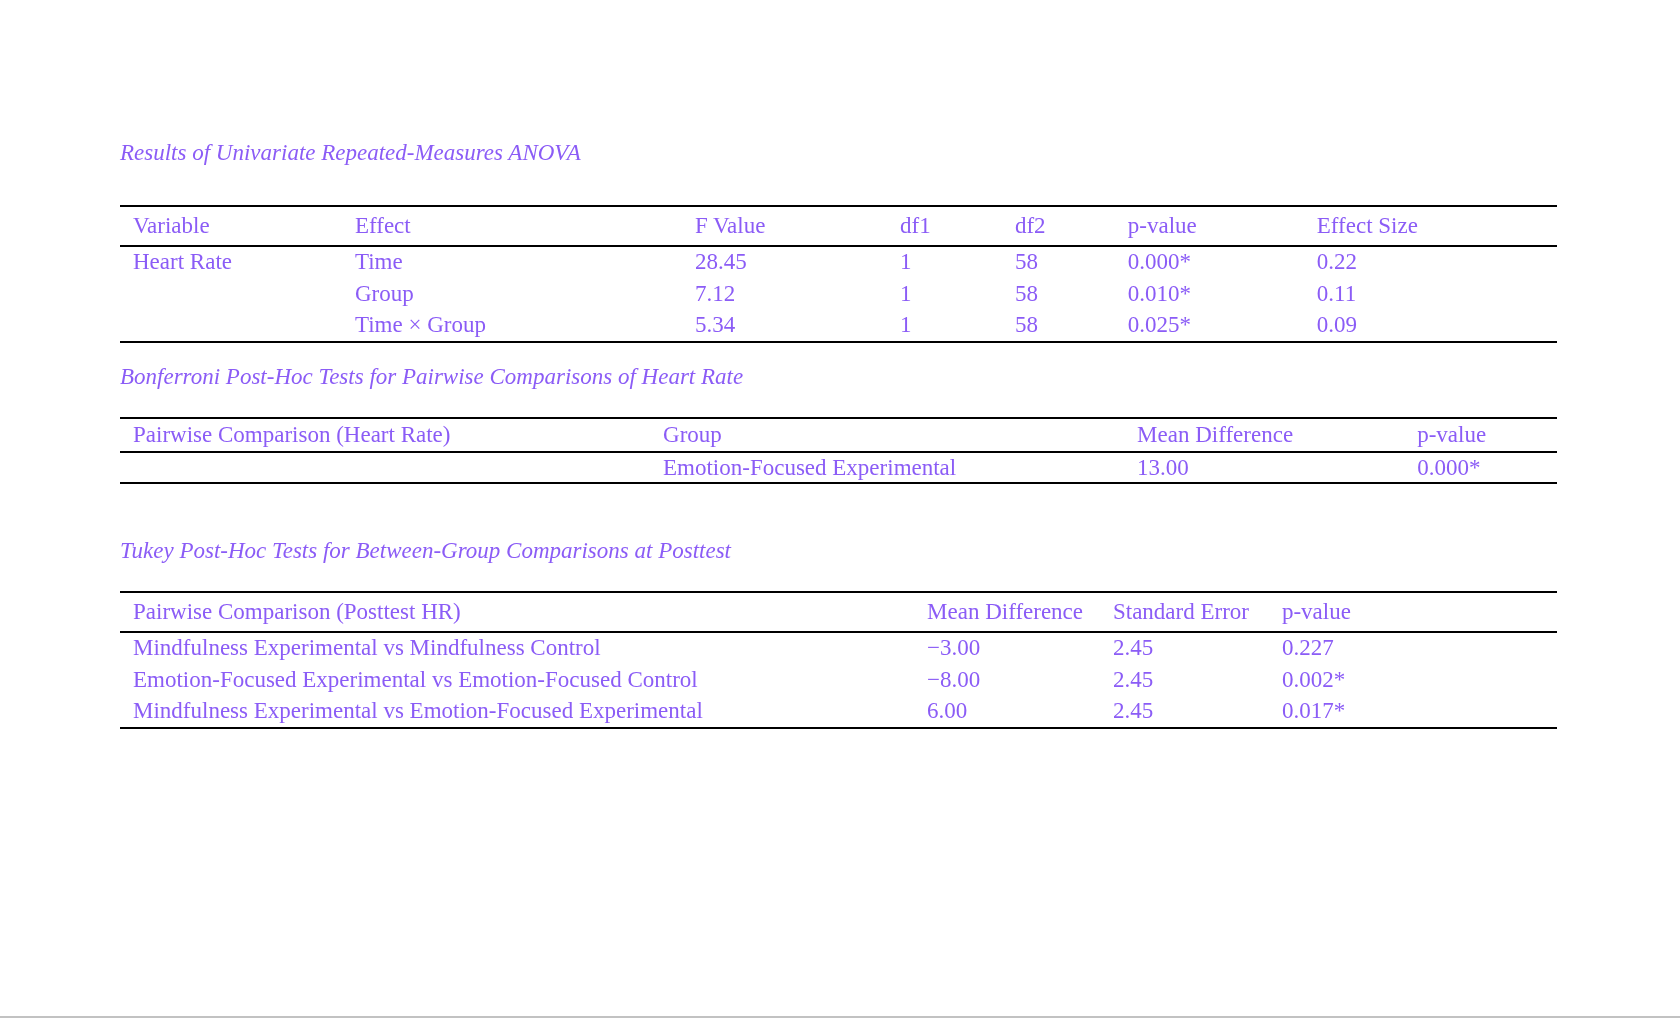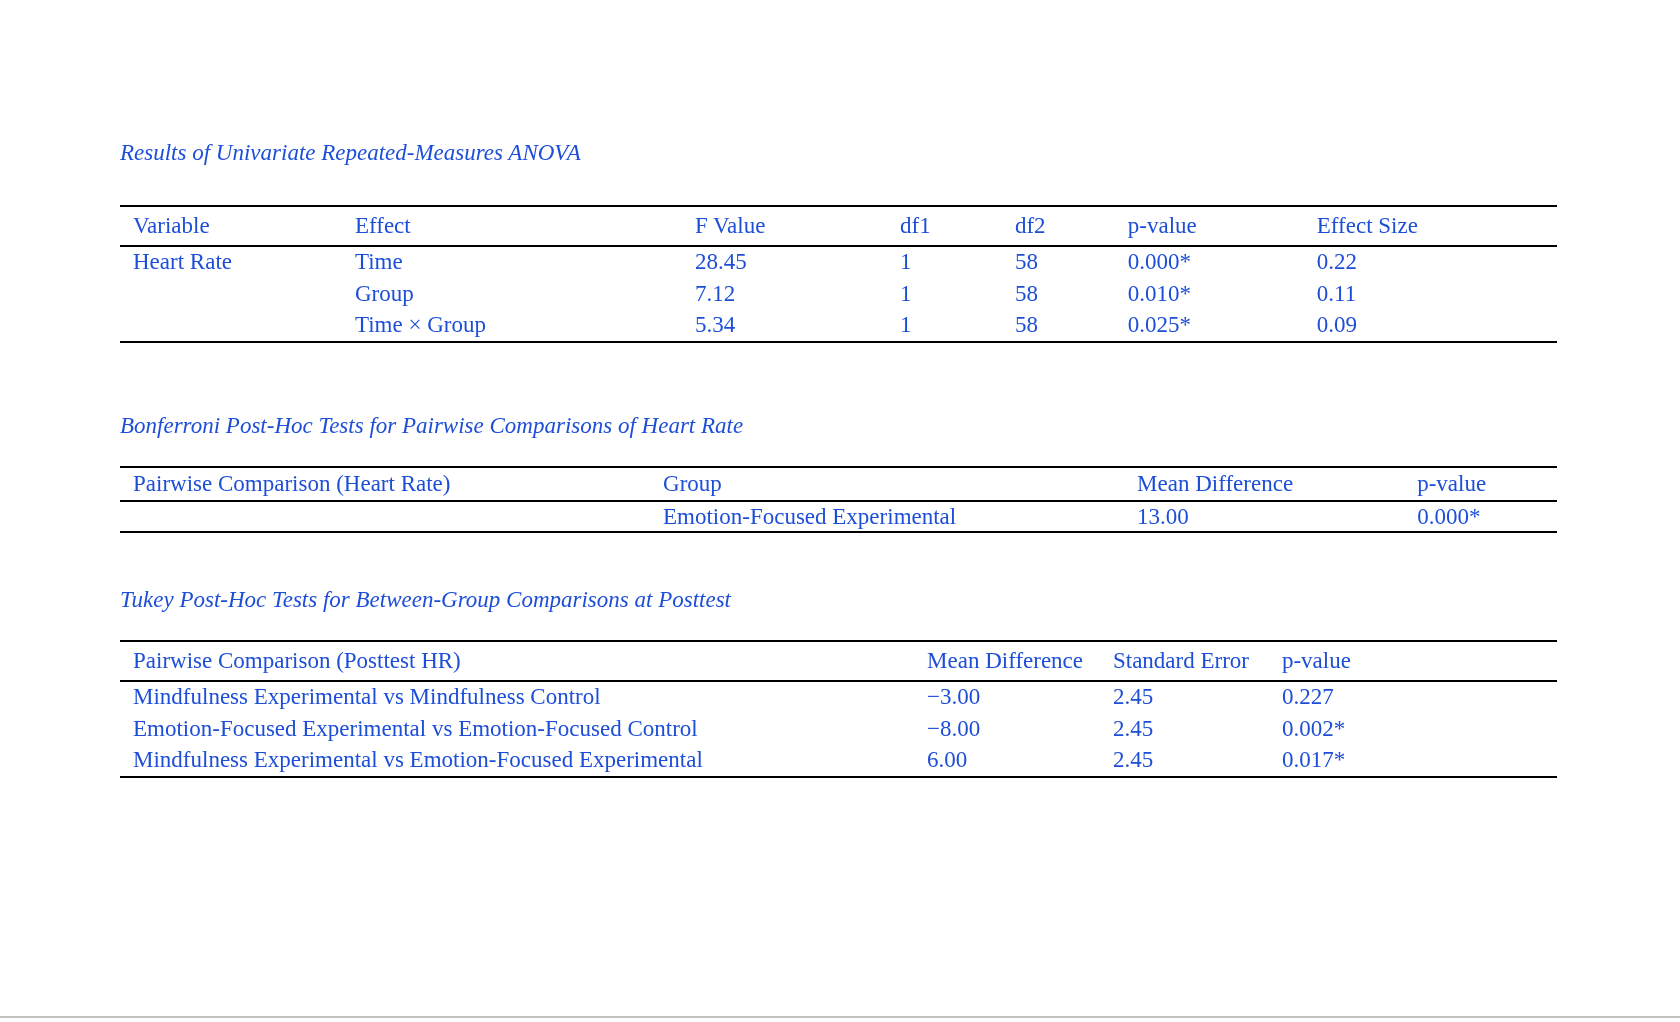--- a/index.html
+++ b/index.html
@@ -4,37 +4,37 @@
 <style>
   * { box-sizing: border-box; }
   html, body { margin: 0; padding: 0; background: #ffffff; }
   .page {
     position: relative;
     width: 1680px;
     height: 1022px;
     background: #ffffff;
     overflow: hidden;
     font-family: "Liberation Serif", "DejaVu Serif", serif;
-    color: #1d4ed8;
+    color: #8b5cf6;
   }
   .content {
     position: absolute;
     left: 120px;
     top: 0;
     width: 1437px;
   }
   .table-title {
     font-style: italic;
     font-size: 23px;
     line-height: 1.2;
     margin: 0;
     white-space: nowrap;
   }
   #t1-title { margin-top: 139px; }
-  #t2-title { margin-top: 69px; }
+  #t2-title { margin-top: 20px; }
   #t3-title { margin-top: 53px; }
 
   table.apa {
     width: 100%;
     border-collapse: collapse;
     table-layout: fixed;
     font-size: 23px;
     border-top: 2px solid #000;
     border-bottom: 2px solid #000;
   }

